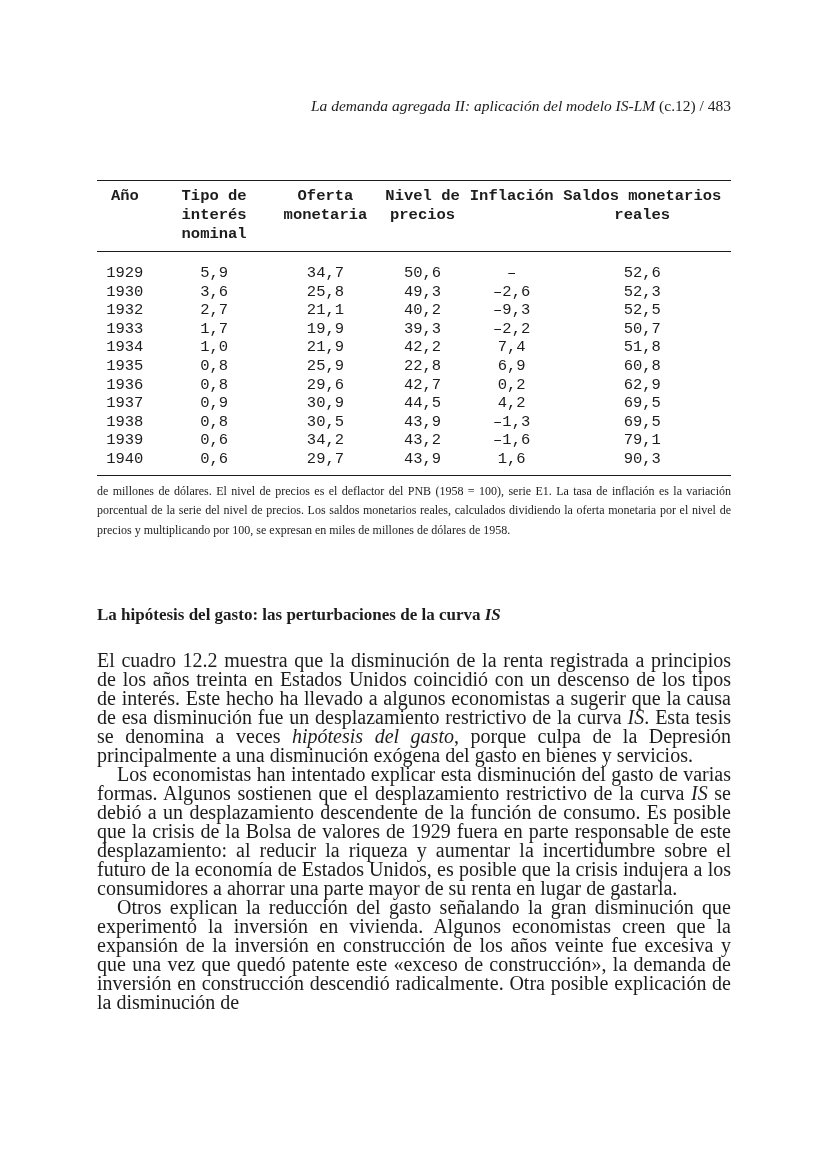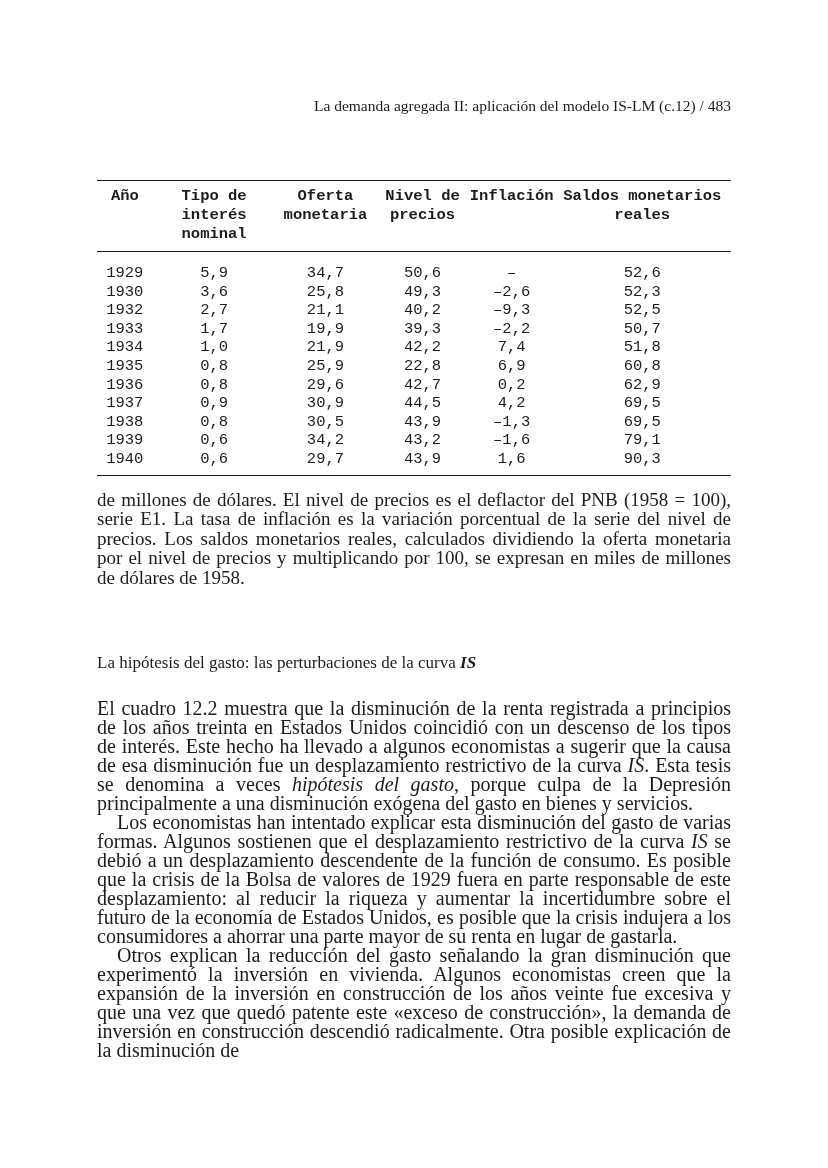--- a/index.html
+++ b/index.html
@@ -46,22 +46,22 @@
   }
   tbody tr:first-child td { padding-top: 12px; }
   tbody tr:last-child td { padding-bottom: 6px; }
   col.c1 { width: 56px; }
   col.c2 { width: 124px; }
   col.c3 { width: 100px; }
   col.c4 { width: 95px; }
   col.c5 { width: 80px; }
   col.c6 { width: 179px; }
   .footnote {
-    margin-top: 14px;
-    font-size: 19px;
+    margin-top: 6px;
+    font-size: 12px;
     line-height: 19.6px;
     text-align: justify;
   }
   .section-heading {
     margin-top: 64px;
     font-size: 17px;
     font-weight: bold;
     line-height: 22px;
   }
   .body-text {
@@ -70,21 +70,21 @@
     line-height: 19px;
     text-align: justify;
   }
   .body-text p.indent { text-indent: 20px; }
 </style>
 </head>
 <body>
 
 <div class="content">
 
-  <div class="running-head"><span style=" text-align: right;">La demanda agregada II: aplicación del modelo IS-LM</span><span> (c.12) / 483</span></div>
+  <div class="running-head"><span style="font-style: italic; text-align: right;">La demanda agregada II: aplicación del modelo IS-LM</span><span> (c.12) / 483</span></div>
 
   <div class="table-wrap">
     <table>
       <colgroup>
         <col class="c1">
           <col class="c2">
           <col class="c3">
         <col class="c4">
           <col class="c5">
           <col class="c6">
@@ -191,21 +191,21 @@
             <td>43,9</td>
             <td>1,6</td>
             <td>90,3</td>
           </tr>
         </tbody>
     </table>
   </div>
 
   <div class="footnote">de millones de dólares. El nivel de precios es el deflactor del PNB (1958 = 100), serie E1. La tasa de inflación es la variación porcentual de la serie del nivel de precios. Los saldos monetarios reales, calculados dividiendo la oferta monetaria por el nivel de precios y multiplicando por 100, se expresan en miles de millones de dólares de 1958.</div>
 
-  <h2 class="section-heading"><span style="font-weight: normal;">La hipótesis del gasto: las perturbaciones de la curva </span><span style="font-style: italic; font-weight: bold;">IS</span></h2>
+  <h2 class="section-heading"><span style="font-weight: bold;">La hipótesis del gasto: las perturbaciones de la curva </span><span style="font-style: italic; font-weight: bold;">IS</span></h2>
 
   <div class="body-text">
       <p><span>El cuadro 12.2 muestra que la disminución de la renta registrada a principios de los años treinta en Estados Unidos coincidió con un descenso de los tipos de interés. Este hecho ha llevado a algunos economistas a sugerir que la causa de esa disminución fue un desplazamiento restrictivo de la curva </span><span style="font-style: italic;">IS</span><span>. Esta tesis se denomina a veces </span><span style="font-style: italic;">hipótesis del gasto</span><span>, porque culpa de la Depresión principalmente a una disminución exógena del gasto en bienes y servicios.</span></p>
       <p class="indent"><span>Los economistas han intentado explicar esta disminución del gasto de varias formas. Algunos sostienen que el desplazamiento restrictivo de la curva </span><span style="font-style: italic;">IS</span><span> se debió a un desplazamiento descendente de la función de consumo. Es posible que la crisis de la Bolsa de valores de 1929 fuera en parte responsable de este desplazamiento: al reducir la riqueza y aumentar la incertidumbre sobre el futuro de la economía de Estados Unidos, es posible que la crisis indujera a los consumidores a ahorrar una parte mayor de su renta en lugar de gastarla.</span></p>
       <p class="indent"><span>Otros explican la reducción del gasto señalando la gran disminución que experimentó la inversión en vivienda. Algunos economistas creen que la expansión de la inversión en construcción de los años veinte fue excesiva y que una vez que quedó patente este «exceso de construcción», la demanda de inversión en construcción descendió radicalmente. Otra posible explicación de la disminución de</span></p>
     </div>
 
 </div>
 
 </body></html>

